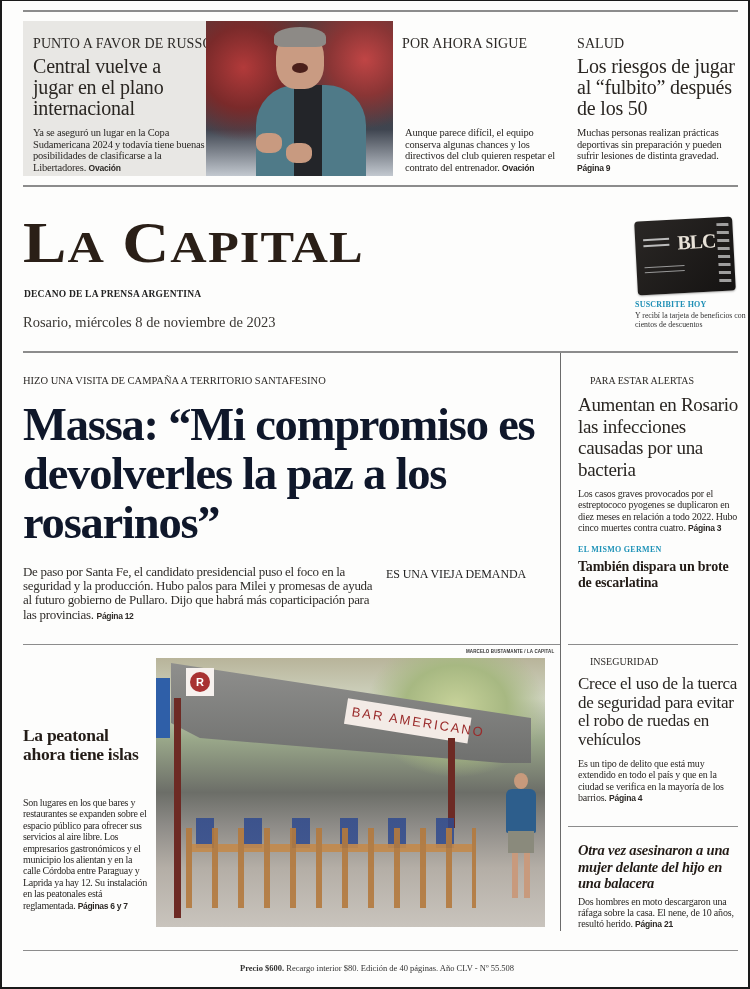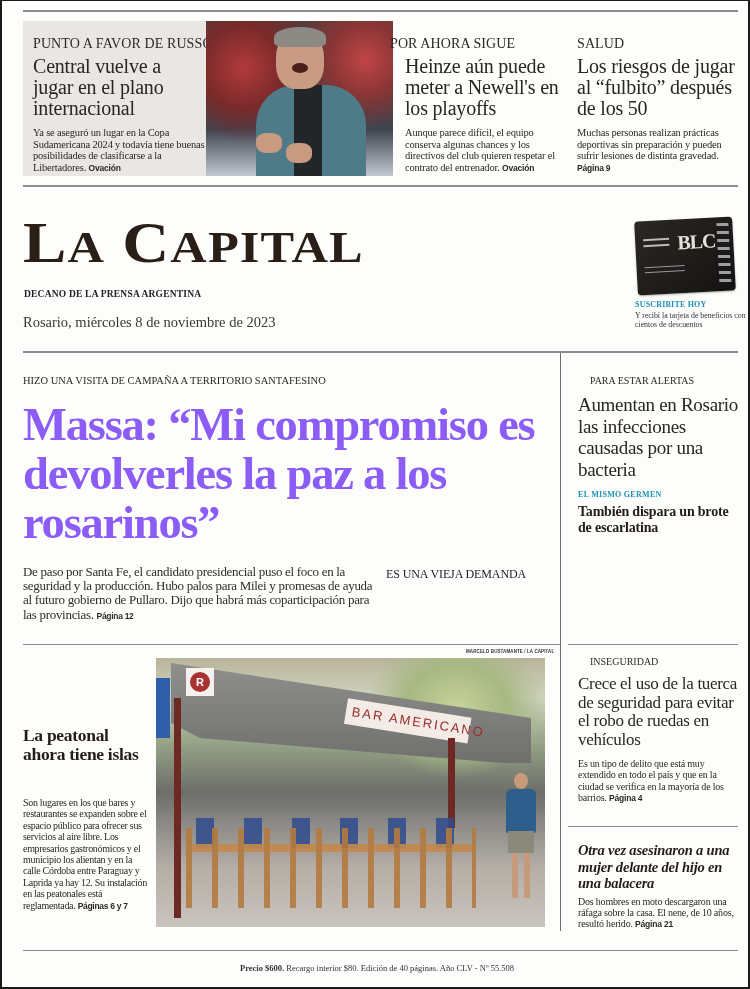--- a/index.html
+++ b/index.html
@@ -37,21 +37,21 @@
 
   .masthead { position: absolute; left: 21px; top: 212px; font-family: "Liberation Serif", "DejaVu Serif", serif; font-weight: bold; font-size: 58px; line-height: 60px; color: #2a1f17; letter-spacing: 1px; transform: scaleX(1.12); transform-origin: left; }
   .masthead .sc { font-size: 45px; }
   .tagline { position: absolute; left: 22px; top: 288px; font-family: Liberation Serif, serif; font-weight: bold; font-size: 9.5px; letter-spacing: 0.2px; color: #222; }
   .dateline { position: absolute; left: 21px; top: 313px; font-size: 14.5px; color: #3a3733; }
   .subscribe { position: absolute; left: 633px; top: 299px; font-family: "Liberation Serif", serif; font-weight: bold; font-size: 8px; letter-spacing: 0.2px; color: #1e8fb5; }
   .subscribe-body { position: absolute; left: 633px; top: 311px; width: 112px; font-size: 7.8px; line-height: 8.5px; color: #333; }
 
   
   .lead-kicker { position: absolute; left: 21px; top: 374px; font-size: 10.5px; color: #2c2926; }
-  .lead-head { position: absolute; left: 21px; top: 399px; width: 540px; font-weight: bold; font-size: 46.5px; line-height: 49px; letter-spacing: -1.2px; color: #8b5cf6; }
+  .lead-head { position: absolute; left: 21px; top: 399px; width: 540px; font-weight: bold; font-size: 46.5px; line-height: 49px; letter-spacing: -1.2px; color: #0f172a; }
   .lead-body { position: absolute; left: 21px; top: 564px; width: 350px; font-size: 13px; line-height: 14.2px; letter-spacing: -0.3px; color: #302d2a; }
   .side-kicker { position: absolute; left: 384px; top: 566px; font-size: 12px; letter-spacing: -0.1px; color: #222; }
   .side-quote { position: absolute; left: 384px; top: 579px; width: 170px; font-weight: bold; font-size: 14px; line-height: 15px; color: #2ba3cc; letter-spacing: -0.1px; }
 
   
   .rc { position: absolute; left: 576px; width: 160px; }
   .rc-kicker { font-size: 10px; color: #2c2926; margin-left: 12px; }
   .rc-head { font-size: 19px; line-height: 21.5px; letter-spacing: -0.3px; color: #2a2622; }
   .rc-body { font-size: 10px; line-height: 11.4px; letter-spacing: -0.2px; color: #2b2825; }
   .rc-kicker-blue { font-family: "Liberation Serif", serif; font-weight: bold; font-size: 8px; letter-spacing: 0.3px; color: #1f93b8; }
@@ -101,22 +101,21 @@
   <div class="photo-coach">
     <div class="coach-body"></div>
     <div class="coach-shirt"></div>
     <div class="coach-head"></div>
     <div class="coach-hair"></div>
     <div class="coach-mouth"></div>
     <div class="coach-hand" style="left:50px; top:112px;"></div>
     <div class="coach-hand" style="left:80px; top:122px;"></div>
   </div>
 
-  <div class="abs kicker" style="left:388px; top:37px;">POR AHORA SIGUE</div>
-  <div class="abs teaser-head" style="left:403px; top:55px; width:168px;">Heinze aún puede meter a Newell's en los playoffs</div>
+  <div class="abs kicker" style="left:400px; top:37px;">POR AHORA SIGUE</div>
   <div class="abs teaser-body" style="left:403px; top:126px; width:165px;">
     <span>Aunque parece difícil, el equipo conserva algunas chances y los directivos del club quieren respetar el contrato del entrenador.</span>
     <span class="page-ref">Ovación</span>
   </div>
 
   <div class="abs kicker" style="left:575px; top:37px;">SALUD</div>
   <div class="abs teaser-head" style="left:575px; top:55px; width:160px;">Los riesgos de jugar al “fulbito” después de los 50</div>
   <div class="abs teaser-body" style="left:575px; top:126px; width:163px;">
     <span>Muchas personas realizan prácticas deportivas sin preparación y pueden sufrir lesiones de distinta gravedad.</span>
     <span class="page-ref">Página 9</span>
@@ -149,20 +148,24 @@
     <span>De paso por Santa Fe, el candidato presidencial puso el foco en la seguridad y la producción. Hubo palos para Milei y promesas de ayuda al futuro gobierno de Pullaro. Dijo que habrá más coparticipación para las provincias.</span>
     <span class="page-ref">Página 12</span>
   </div>
   <div class="side-kicker">ES UNA VIEJA DEMANDA</div>
 
   <div class="hr" style="left:21px; top:643px; width:537px; height:1px;"></div>
 
   <div class="rc" style="top:374px;">
     <div class="rc-kicker">PARA ESTAR ALERTAS</div>
     <div class="rc-head" style="margin-top:8px;">Aumentan en Rosario las infecciones causadas por una bacteria</div>
+    <div class="rc-body" style="margin-top:8px;">
+      <span>Los casos graves provocados por el estreptococo pyogenes se duplicaron en diez meses en relación a todo 2022. Hubo cinco muertes contra cuatro.</span>
+      <span class="page-ref">Página 3</span>
+    </div>
     <div class="rc-kicker-blue" style="margin-top:10px;">EL MISMO GERMEN</div>
     <div class="rc-subhead" style="margin-top:5px;">También dispara un brote de escarlatina</div>
   </div>
 
   <div class="hr" style="left:566px; top:643px; width:170px; height:1px;"></div>
 
   <div class="rc" style="top:655px;">
     <div class="rc-kicker">INSEGURIDAD</div>
     <div class="rc-head" style="margin-top:8px; font-size:17px; line-height:18.5px;">Crece el uso de la tuerca de seguridad para evitar el robo de ruedas en vehículos</div>
     <div class="rc-body" style="margin-top:9px;">

